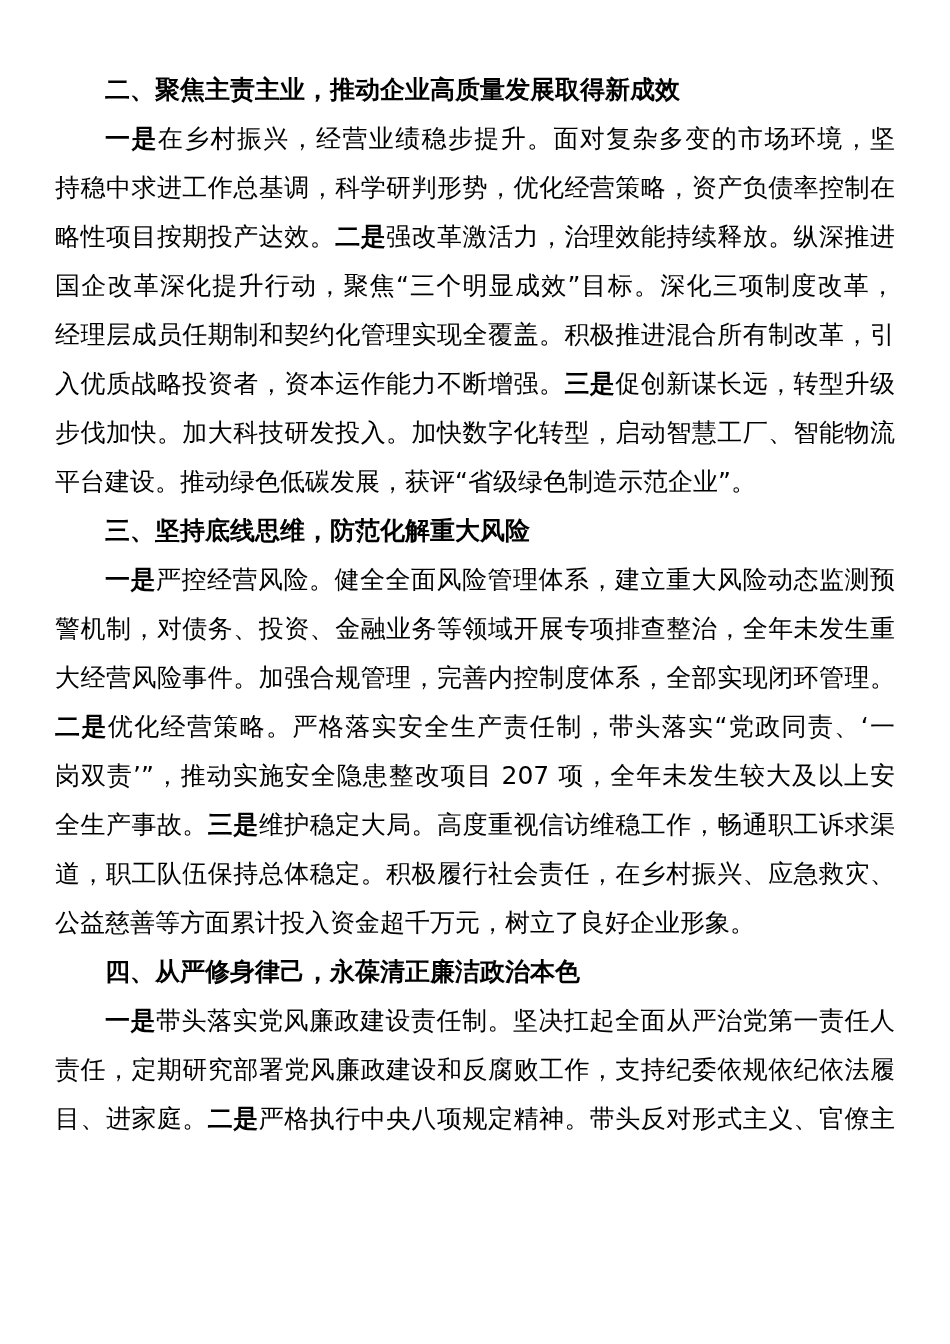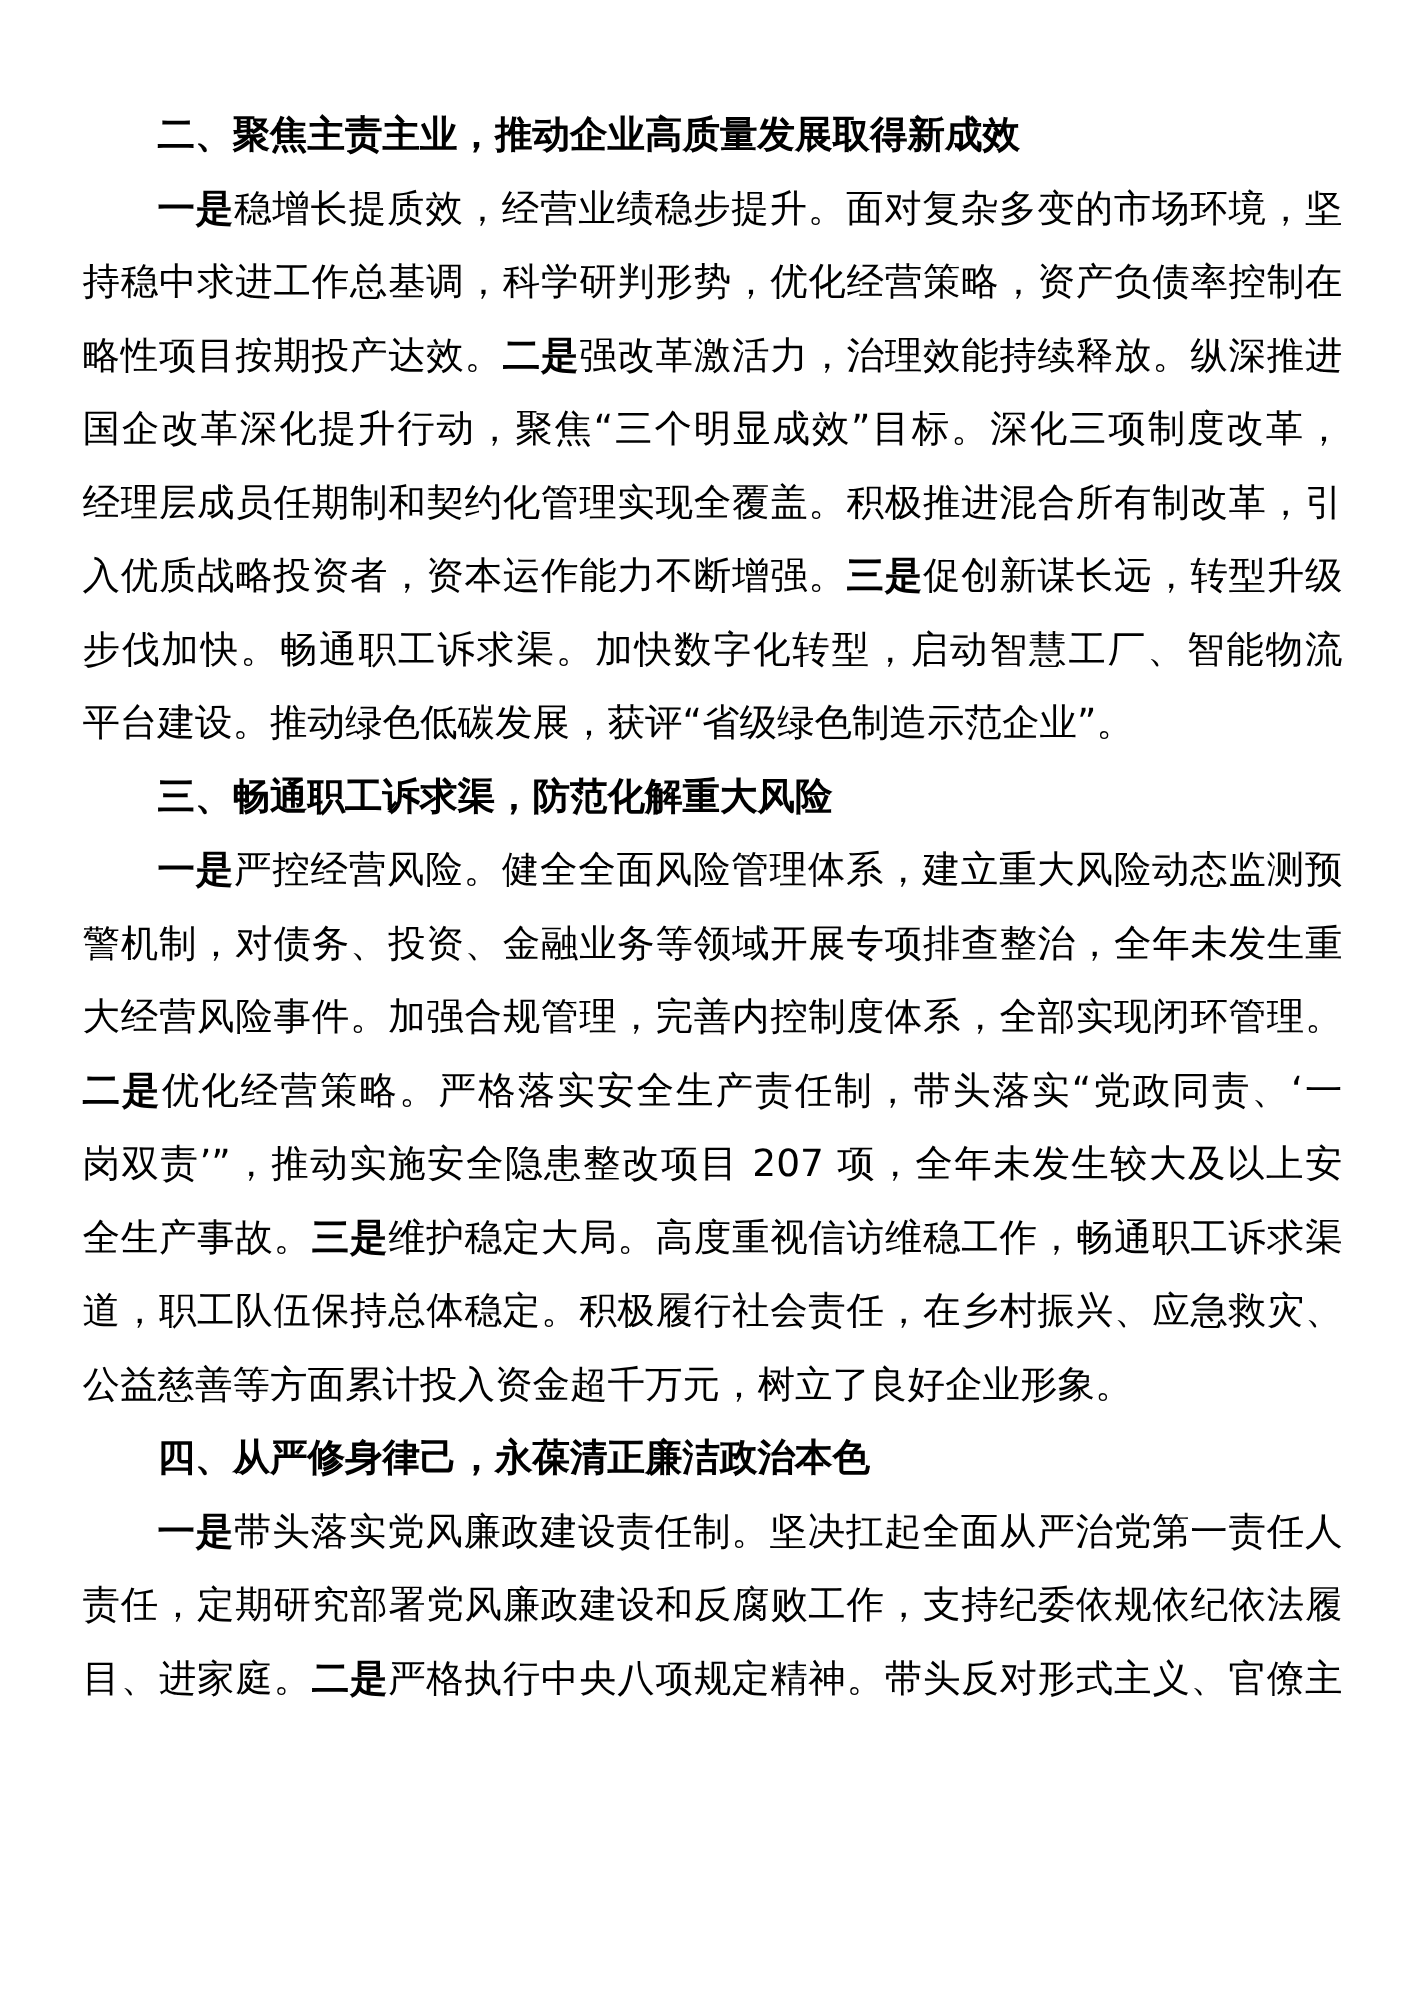--- a/index.html
+++ b/index.html
@@ -46,29 +46,29 @@
     font-weight: 700;
     margin-top: 44px;
   }
 </style>
 </head>
 <body style="background: rgb(255, 255, 255); color: rgb(0, 0, 0);">
 
 <div class="page">
   <div>
       <div class="line ind h"><span class="seg-b">二、聚焦主责主业，推动企业高质量发展取得新成效</span></div>
-      <div class="line j ind"><span class="seg-b">一是</span><span>稳增长提质效，经营业绩稳步提升。面对复杂多变的市场环境，坚</span></div>
+      <div class="line j ind"><span class="seg-b">一是</span><span>在乡村振兴，经营业绩稳步提升。面对复杂多变的市场环境，坚</span></div>
       <div class="line j"><span>持稳中求进工作总基调，科学研判形势，优化经营策略，资产负债率控制在</span></div>
       <div class="line j"><span>略性项目按期投产达效。</span><span class="seg-b">二是</span><span>强改革激活力，治理效能持续释放。纵深推进</span></div>
       <div class="line j"><span>国企改革深化提升行动，聚焦“三个明显成效”目标。深化三项制度改革，</span></div>
       <div class="line j"><span>经理层成员任期制和契约化管理实现全覆盖。积极推进混合所有制改革，引</span></div>
       <div class="line j"><span>入优质战略投资者，资本运作能力不断增强。</span><span class="seg-b">三是</span><span>促创新谋长远，转型升级</span></div>
-      <div class="line j"><span>步伐加快。畅通职工诉求渠。加快数字化转型，启动智慧工厂、智能物流</span></div>
+      <div class="line j"><span>步伐加快。加大科技研发投入。加快数字化转型，启动智慧工厂、智能物流</span></div>
       <div class="line"><span>平台建设。推动绿色低碳发展，获评“省级绿色制造示范企业”。</span></div>
-      <div class="line ind h"><span class="seg-b">三、畅通职工诉求渠，防范化解重大风险</span></div>
+      <div class="line ind h"><span class="seg-b">三、坚持底线思维，防范化解重大风险</span></div>
       <div class="line j ind"><span class="seg-b">一是</span><span>严控经营风险。健全全面风险管理体系，建立重大风险动态监测预</span></div>
       <div class="line j"><span>警机制，对债务、投资、金融业务等领域开展专项排查整治，全年未发生重</span></div>
       <div class="line j"><span>大经营风险事件。加强合规管理，完善内控制度体系，全部实现闭环管理。</span></div>
       <div class="line j"><span class="seg-b">二是</span><span>优化经营策略。严格落实安全生产责任制，带头落实“党政同责、‘一</span></div>
       <div class="line j"><span>岗双责’”，推动实施安全隐患整改项目 207 项，全年未发生较大及以上安</span></div>
       <div class="line j"><span>全生产事故。</span><span class="seg-b">三是</span><span>维护稳定大局。高度重视信访维稳工作，畅通职工诉求渠</span></div>
       <div class="line j"><span>道，职工队伍保持总体稳定。积极履行社会责任，在乡村振兴、应急救灾、</span></div>
       <div class="line"><span>公益慈善等方面累计投入资金超千万元，树立了良好企业形象。</span></div>
       <div class="line ind h"><span class="seg-b">四、从严修身律己，永葆清正廉洁政治本色</span></div>
       <div class="line j ind"><span class="seg-b">一是</span><span>带头落实党风廉政建设责任制。坚决扛起全面从严治党第一责任人</span></div>

